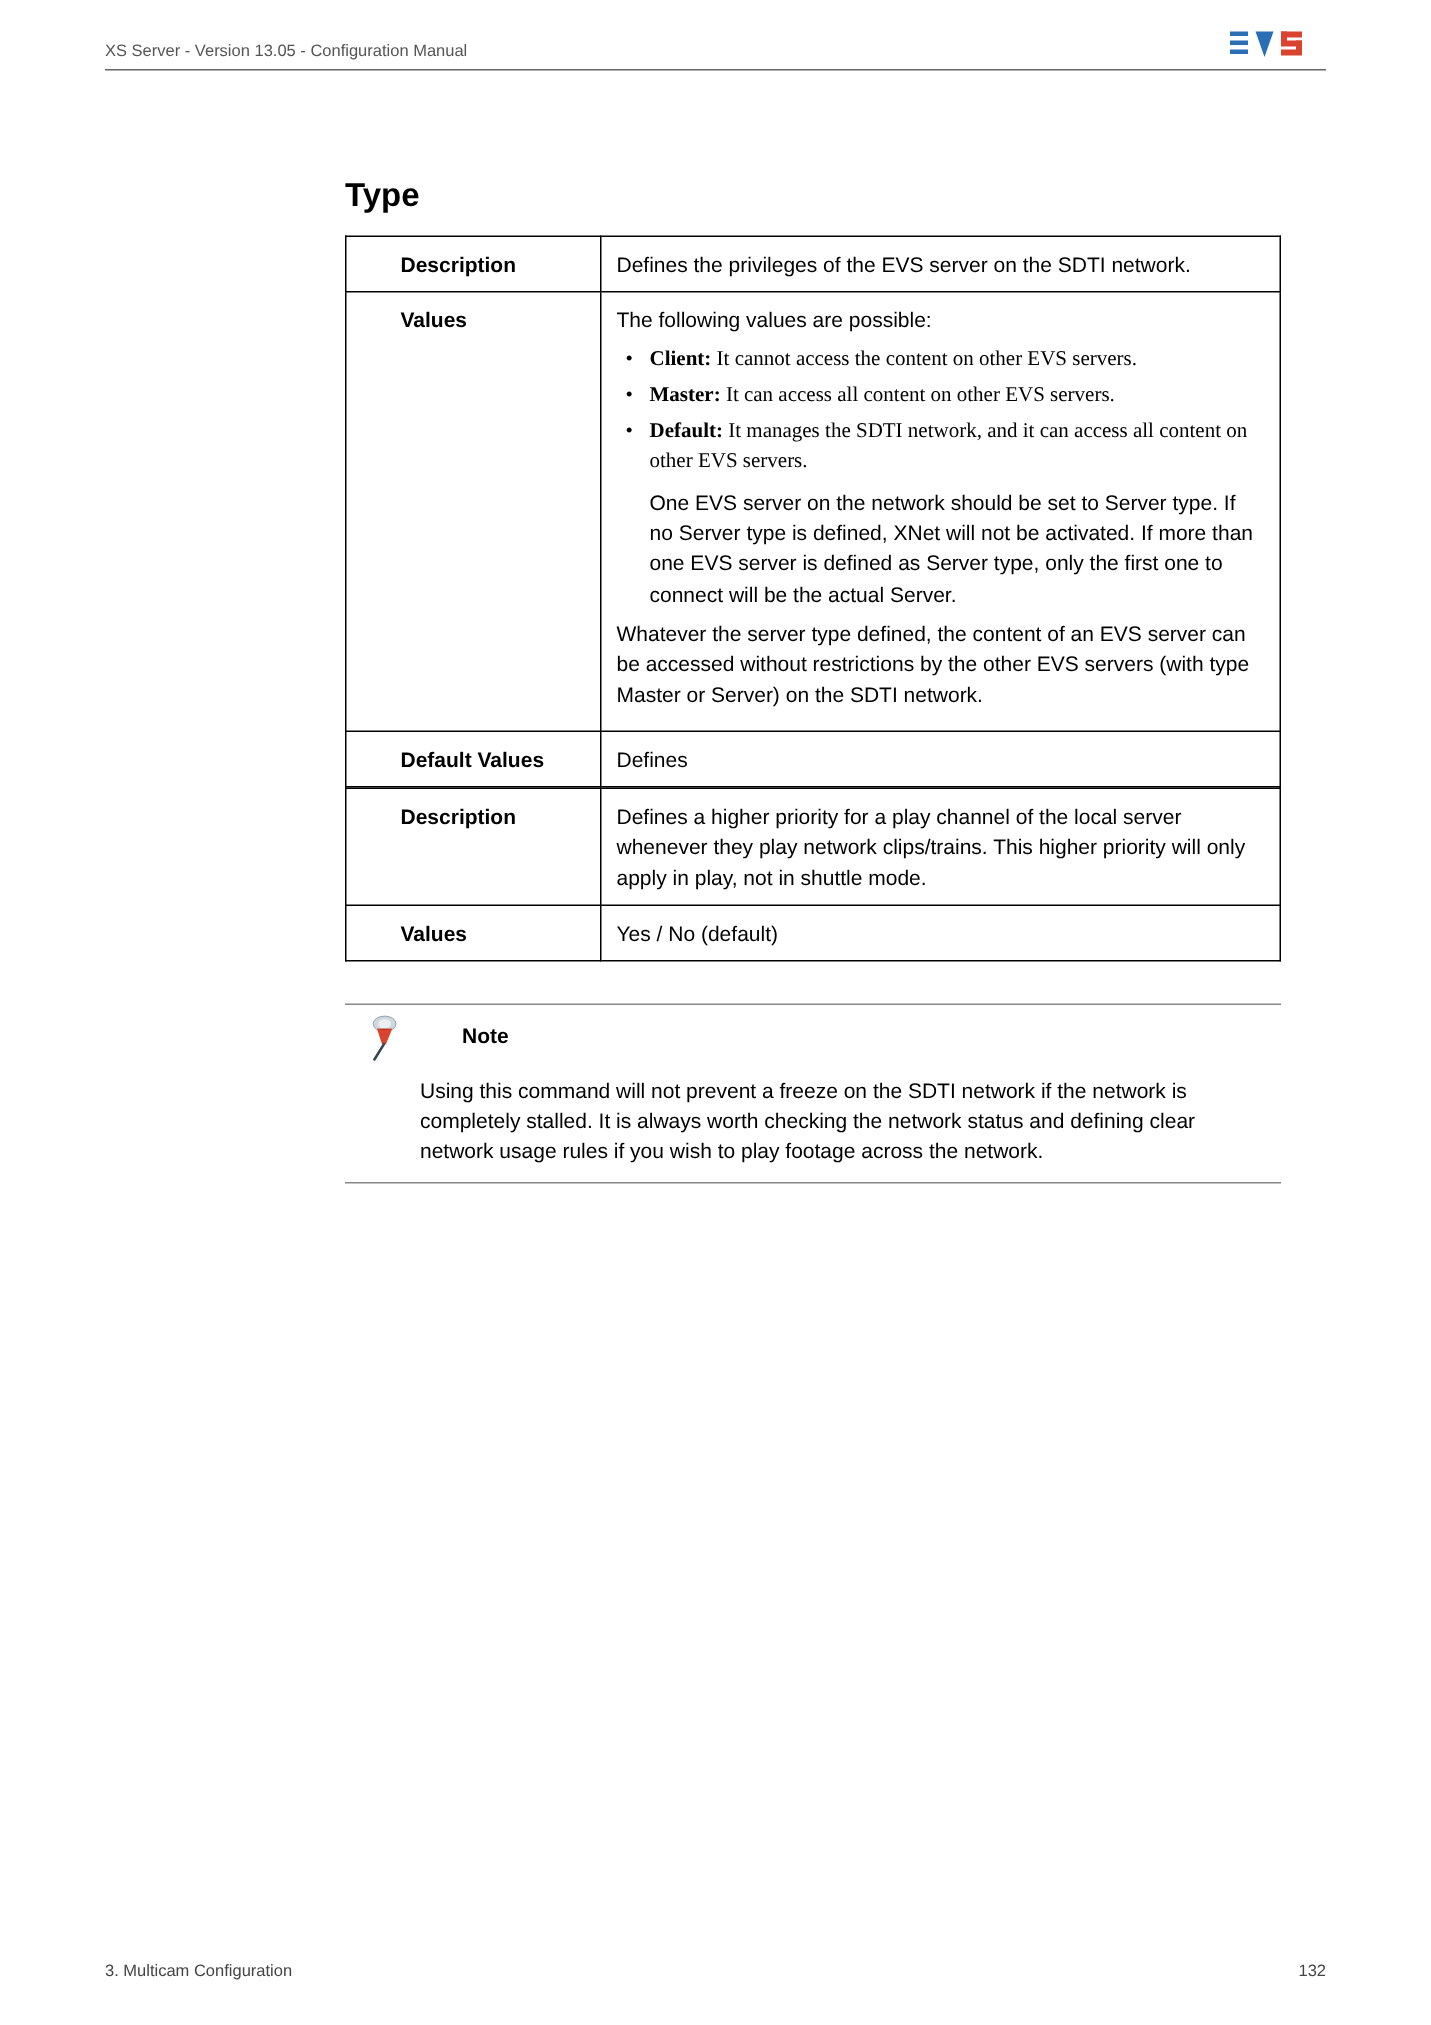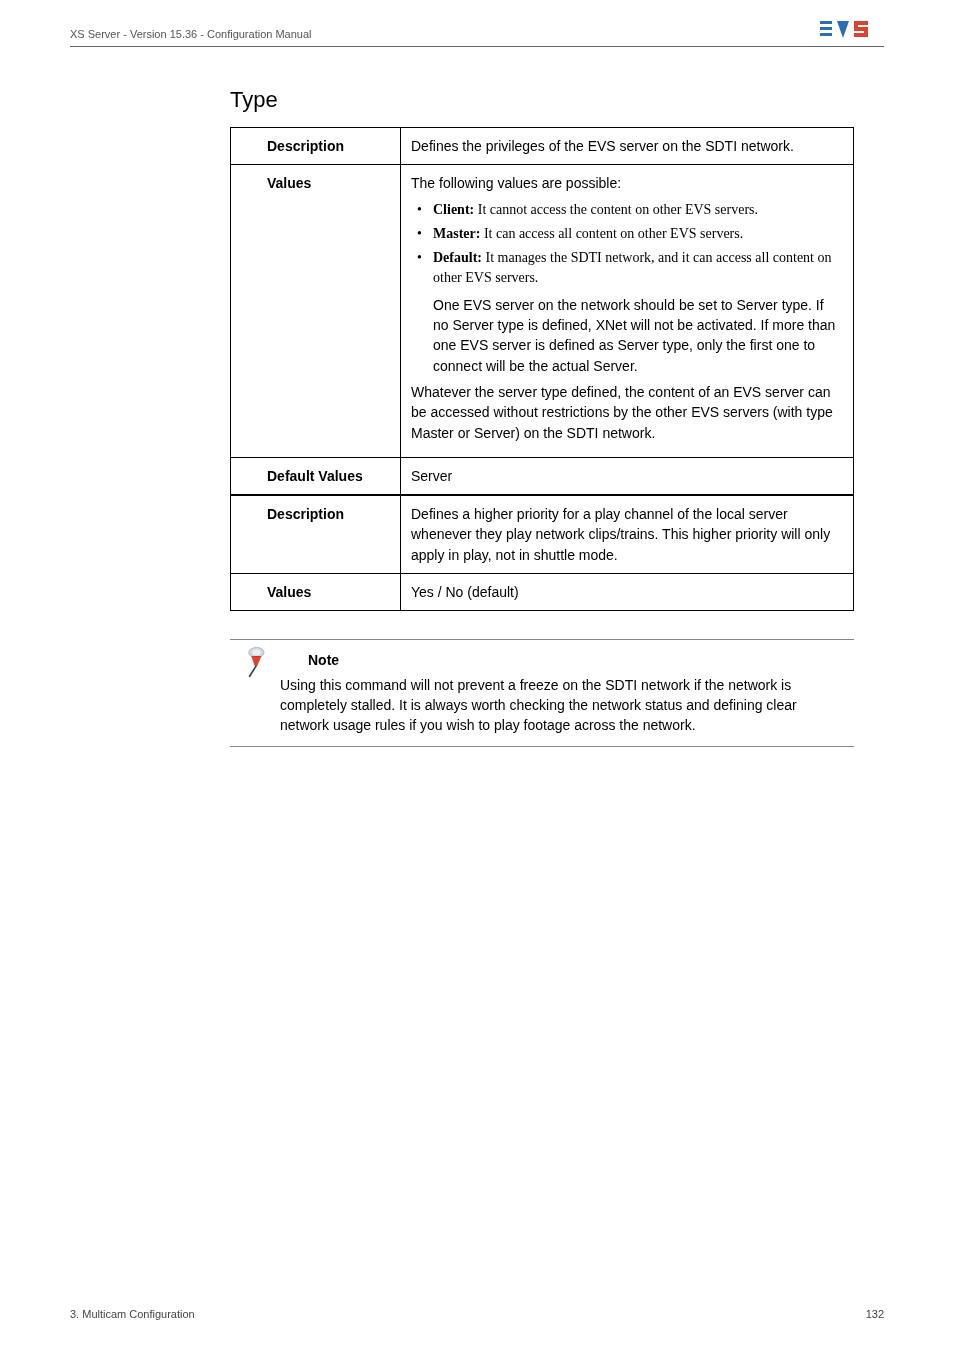--- a/index.html
+++ b/index.html
@@ -25,23 +25,24 @@
   .header-text {
     font-size: 11px;
     color: #555;
   }
   .logo { display: flex; align-items: center; gap: 2px; }
   .content {
     padding: 40px 100px 0 230px;
   }
   .section-title {
     font-size: 22px;
-    font-weight: normal;
+    font-weight: bold;
     color: #000;
     margin-bottom: 14px;
+    margin-top: 30px;
   }
   table.spec {
     width: 100%;
     border-collapse: collapse;
     border: 1.5px solid #000;
     font-size: 14px;
     line-height: 1.45;
   }
   table.spec td, table.spec th {
     border: 1px solid #000;
@@ -80,21 +81,21 @@
   }
   .note-box {
     border-top: 1px solid #888;
     border-bottom: 1px solid #888;
     margin-top: 28px;
     padding: 10px 8px 10px 50px;
     position: relative;
     font-size: 14px;
     line-height: 1.45;
   }
-  .note-title { font-weight: bold; margin-bottom: 4px; padding-left: 28px; }
+  .note-title { font-weight: bold; margin-bottom: 16px; padding-left: 28px; }
   .note-icon {
     position: absolute;
     left: 6px;
     top: 4px;
     width: 34px;
     height: 34px;
   }
   .footer {
     position: absolute;
     bottom: 30px;
@@ -105,21 +106,21 @@
     font-size: 11px;
     color: #444;
     border-top: 0;
     gap: 37px;
   }
 </style>
 </head>
 <body>
 
 <div class="header-row">
-  <div class="header-text">XS Server - Version 15.36 - Configuration Manual</div>
+  <div class="header-text">XS Server - Version 13.05 - Configuration Manual</div>
   <div class="logo">
     <svg width="64" height="22" viewBox="0 0 64 22">
       <rect x="0" y="3" width="12" height="3" fill="#2a6fb5"></rect>
       <rect x="0" y="9" width="12" height="3" fill="#2a6fb5"></rect>
       <rect x="0" y="15" width="12" height="3" fill="#2a6fb5"></rect>
       <polygon points="17,3 29,3 23,20" fill="#2a6fb5"></polygon>
       <rect x="34" y="3" width="14" height="4" fill="#d9432f"></rect>
       <rect x="34" y="3" width="4" height="9" fill="#d9432f"></rect>
       <rect x="34" y="9" width="14" height="4" fill="#d9432f"></rect>
       <rect x="44" y="9" width="4" height="9" fill="#d9432f"></rect>
@@ -147,21 +148,21 @@
           <li><b>Client:</b><span> It cannot access the content on other EVS servers.</span></li>
           <li><b>Master:</b><span> It can access all content on other EVS servers.</span></li>
           <li><b>Default:</b><span> It manages the SDTI network, and it can access all content on other EVS servers.</span></li>
         </ul>
         <div class="indent-block">One EVS server on the network should be set to Server type. If no Server type is defined, XNet will not be activated. If more than one EVS server is defined as Server type, only the first one to connect will be the actual Server.</div>
         <div class="para">Whatever the server type defined, the content of an EVS server can be accessed without restrictions by the other EVS servers (with type Master or Server) on the SDTI network.</div>
       </td>
     </tr>
     <tr>
       <th>Default Values</th>
-      <td>Server</td>
+      <td>Defines</td>
     </tr>
   </tbody>
     </table>
 
 
   <table class="spec">
     <tbody>
         <tr>
       <th>Description</th>
       <td>Defines a higher priority for a play channel of the local server whenever they play network clips/trains. This higher priority will only apply in play, not in shuttle mode.</td>

